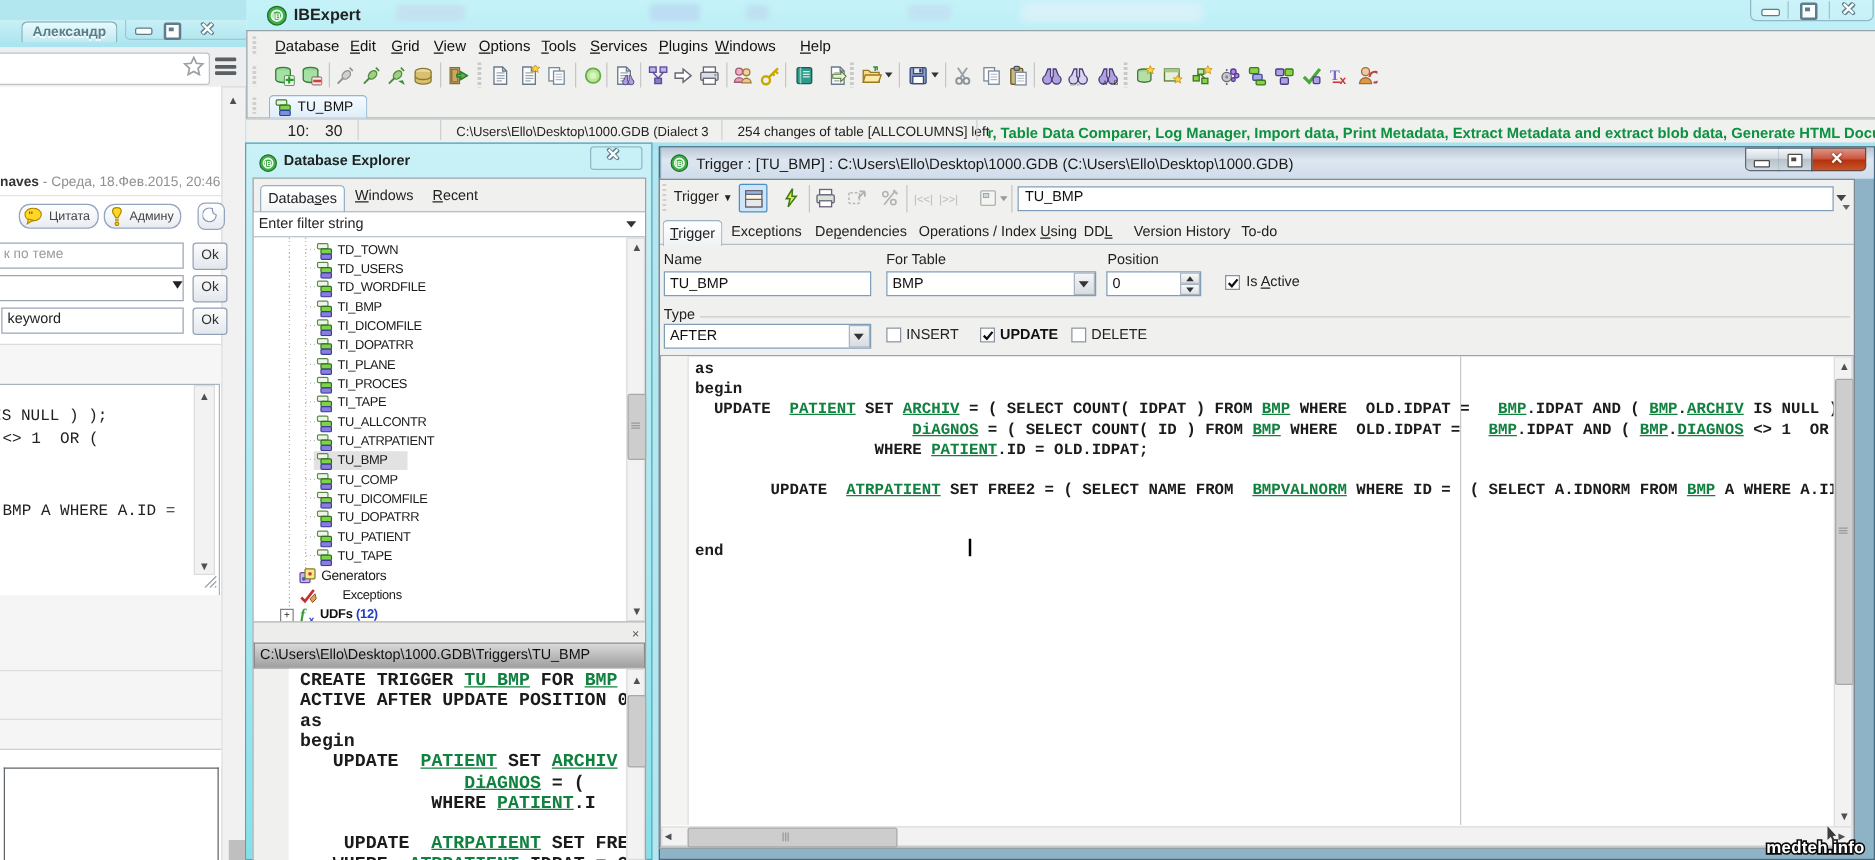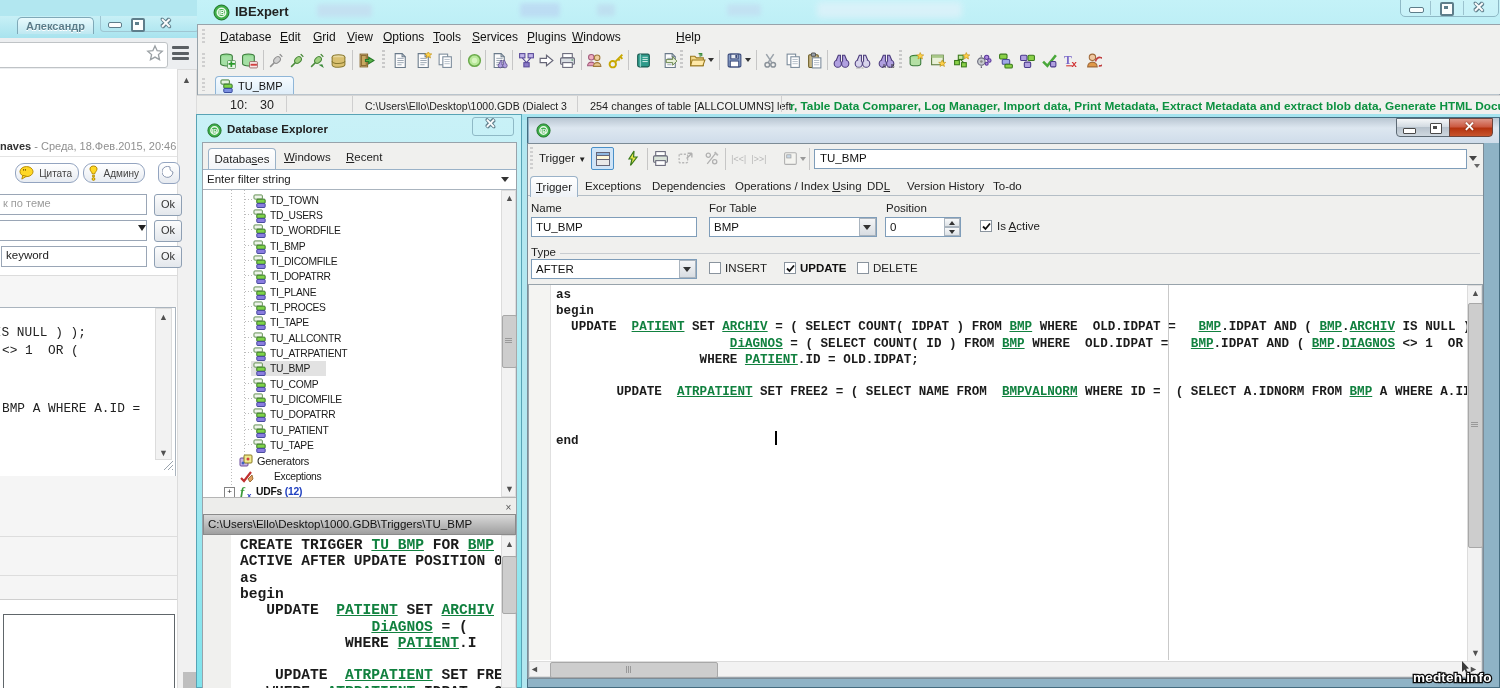--- a/index.html
+++ b/index.html
@@ -125,21 +125,21 @@
   <div class="abs" id="menurow" style="left:0;top:30px;width:1300px;height:18px;font-size:12px;color:#111;">
       <span style="position:absolute;left:23px;top:0;"><u>D</u>atabase</span>
       <span style="position:absolute;left:83px;top:0;"><u>E</u>dit</span>
       <span style="position:absolute;left:116px;top:0;"><u>G</u>rid</span>
       <span style="position:absolute;left:150px;top:0;"><u>V</u>iew</span>
       <span style="position:absolute;left:186px;top:0;"><u>O</u>ptions</span>
       <span style="position:absolute;left:236px;top:0;"><u>T</u>ools</span>
       <span style="position:absolute;left:275px;top:0;"><u>S</u>ervices</span>
       <span style="position:absolute;left:330px;top:0;"><u>P</u>lugins</span>
       <span style="position:absolute;left:375px;top:0;"><u>W</u>indows</span>
-      <span style="position:absolute;left:443px;top:0;margin-left:36px;"><u>H</u>elp</span>
+      <span style="position:absolute;left:443px;top:0;"><u>H</u>elp</span>
     </div>
 
   <div class="abs" id="toolbar1" style="left:0;top:0px;width:1300px;height:75px;">
       <svg class="abs" style="left:22px;top:52px;" width="17" height="17" viewBox="0 0 16 16">
         <ellipse cx="7" cy="4" rx="5.5" ry="2.2" fill="#8fd98f" stroke="#3a7a3a"></ellipse>
         <path d="M1.5 4 L1.5 11 A5.5 2.2 0 0 0 12.5 11 L12.5 4" fill="#a5e0a5" stroke="#3a7a3a"></path>
         <rect x="8" y="8" width="7.5" height="7.5" rx="1" fill="#e8f5e8" stroke="#3a7a3a" stroke-width="0.6"></rect>
         <path d="M9 11.2 H15 M11.6 8.6 V14" stroke="#2a9a2a" stroke-width="1.6"></path>
       </svg>
       <svg class="abs" style="left:44px;top:52px;" width="17" height="17" viewBox="0 0 16 16">
@@ -579,20 +579,21 @@
 <div class="abs" id="trigwin" style="left:527px;top:117px;width:973px;height:571px;">
 
   <div class="abs" style="left:0;top:0;width:973px;height:571px;background:#8fb3c6;border:1px solid #456c80;box-sizing:border-box;"></div>
 
   <div class="abs" style="left:2px;top:1px;width:970px;height:25px;background:linear-gradient(#b9c6d2,#dde7f0 40%,#cfdcea);"></div>
   <svg class="abs" style="left:9px;top:6px;" width="15" height="15" viewBox="0 0 17 17">
       <circle cx="8.5" cy="8.5" r="7.5" fill="#3fae49" stroke="#1d7026"></circle>
       <circle cx="8.5" cy="8.5" r="4.2" fill="none" stroke="#eafaea" stroke-width="1.6"></circle>
       <text x="5.2" y="11.4" font-size="6.5" fill="#fff" font-weight="bold">IB</text>
     </svg>
+  <div class="abs" style="left:30px;top:7px;font-size:12px;color:#1a1a1a;">Trigger : [TU_BMP] : C:\Users\Ello\Desktop\1000.GDB (C:\Users\Ello\Desktop\1000.GDB)</div>
 
   <div class="abs" style="left:869px;top:1px;width:28px;height:19px;background:linear-gradient(#f5f7f9,#d3dbe2 45%,#b7c2cc 50%,#cfd8e0);border:1px solid #5d6a75;border-radius:0 0 0 4px;box-sizing:border-box;"></div>
   <div class="abs" style="left:896px;top:1px;width:27px;height:19px;background:linear-gradient(#f5f7f9,#d3dbe2 45%,#b7c2cc 50%,#cfd8e0);border:1px solid #5d6a75;border-left:none;box-sizing:border-box;"></div>
   <div class="abs" style="left:922px;top:1px;width:44px;height:19px;background:linear-gradient(#dd9486,#cc5a42 45%,#b5330f 55%,#c7542c);border:1px solid #6d453c;border-radius:0 0 4px 0;box-sizing:border-box;"></div>
   <div class="abs" style="left:876px;top:11px;width:11px;height:4px;background:#fff;border:1px solid #4a4a4a;border-radius:1px;"></div>
   <div class="abs" style="left:903px;top:6px;width:10px;height:9px;background:#fff;border:1.5px solid #4a4a4a;border-radius:1px;"></div>
   <div class="abs" style="left:906px;top:9px;width:4px;height:3px;background:#4a4a4a;"></div>
   <div class="abs" style="left:937px;top:2px;width:16px;height:16px;color:#fff;font-size:13px;font-weight:bold;text-shadow:0 0 2px #5a1a00;">✕</div>
 
   <div class="abs" style="left:0;top:26px;width:957px;height:536px;background:#f0f0ee;border:1px solid #7c8b96;box-sizing:border-box;" id="trigcontent">

